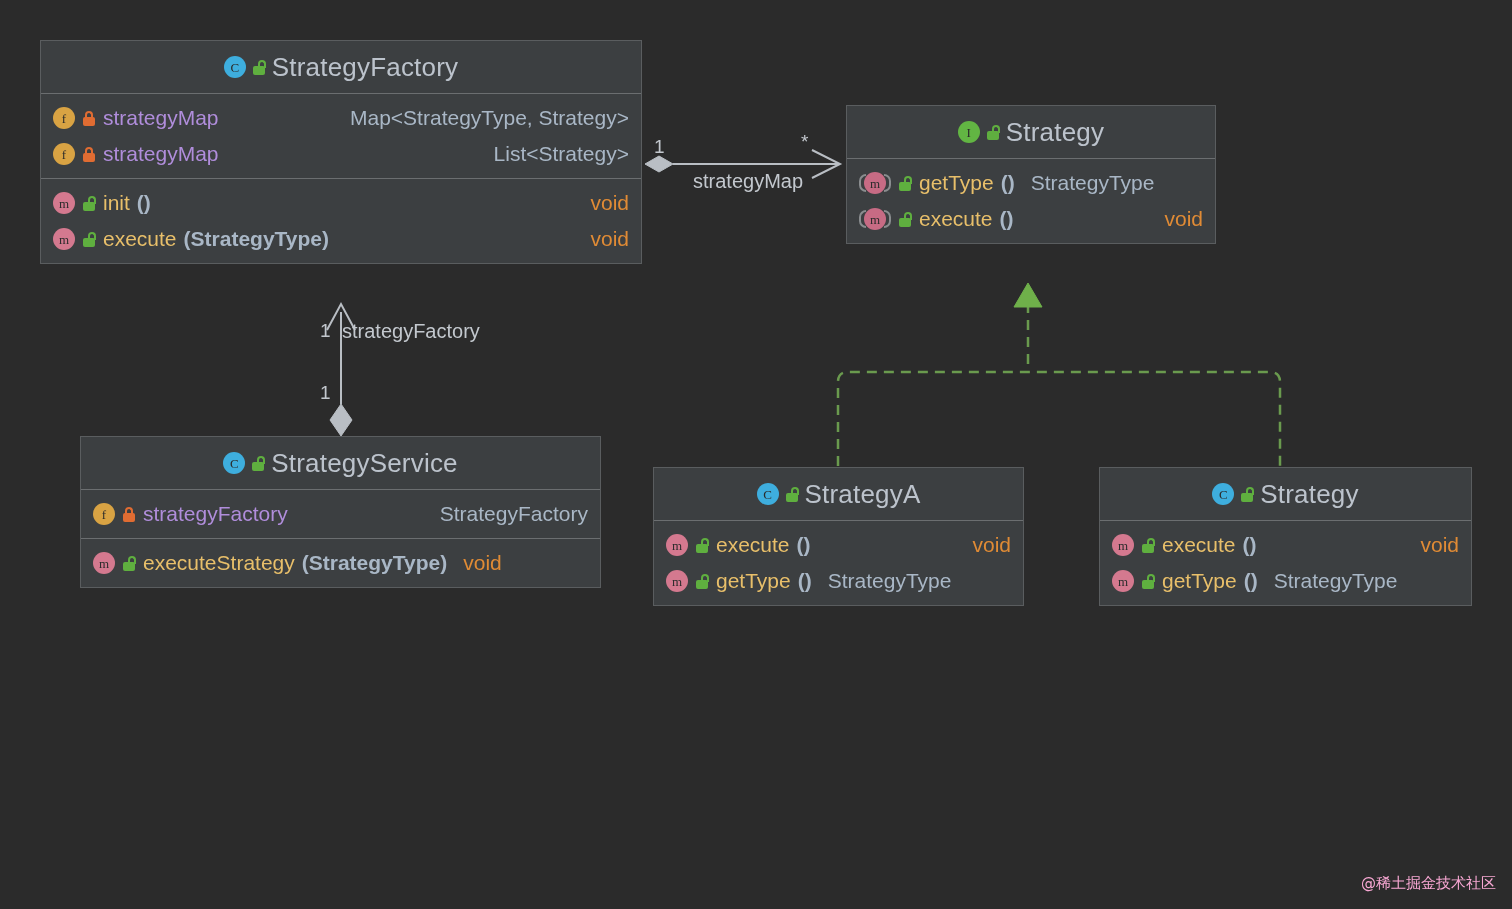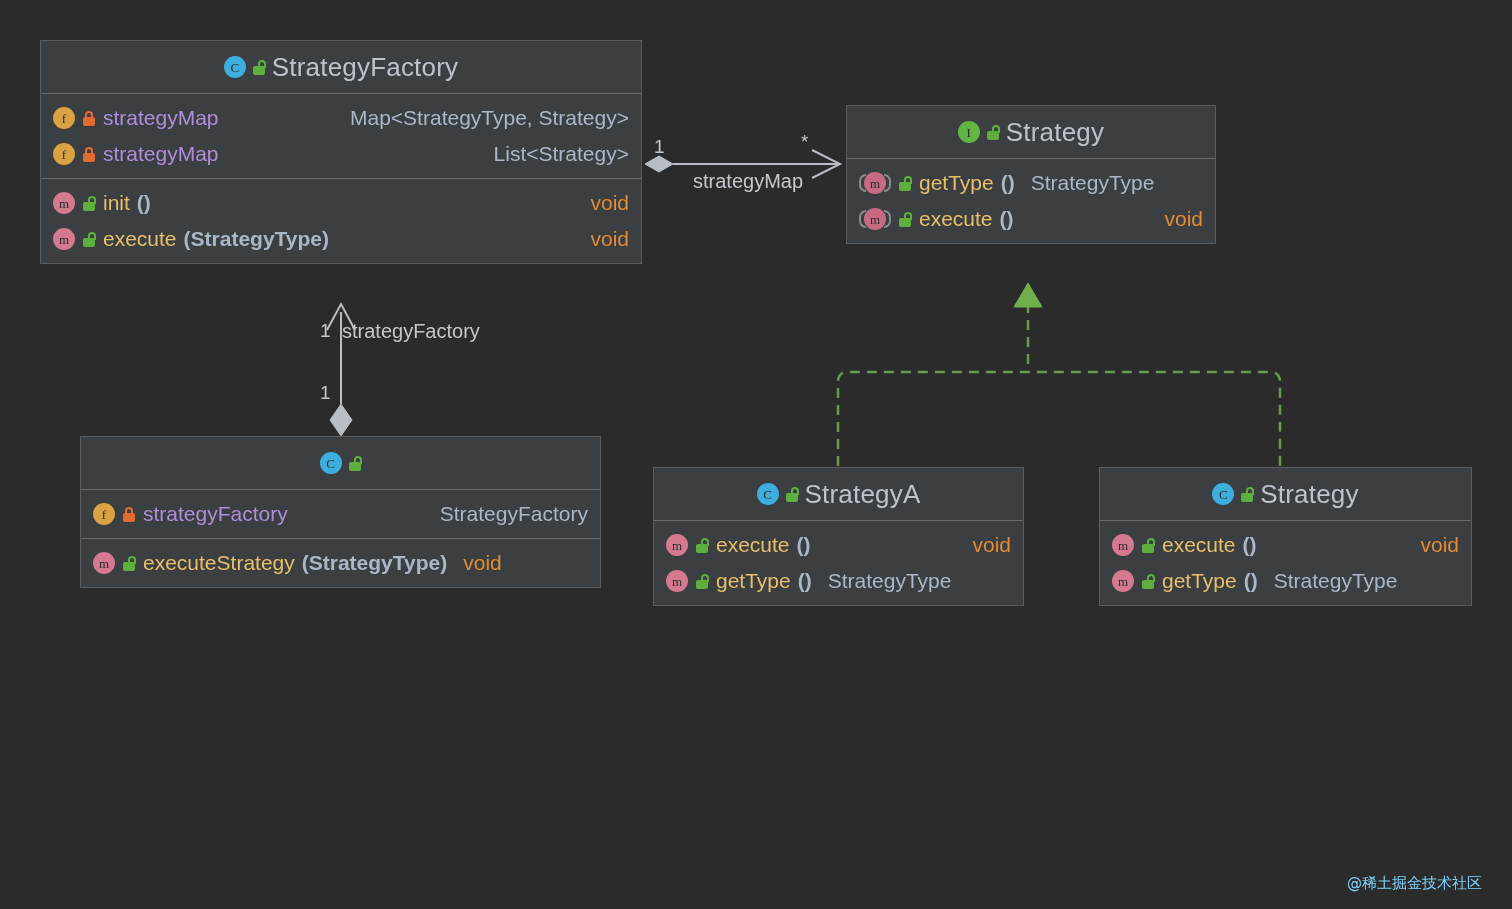--- a/index.html
+++ b/index.html
@@ -158,24 +158,24 @@
     position: absolute;
     font-size: 20px;
     color: #c3c8ce;
     font-family: "Liberation Sans", sans-serif;
     white-space: nowrap;
   }
 
   
   .watermark {
     position: absolute;
-    right: 30px;
+    right: 16px;
     bottom: 16px;
     font-size: 15px;
-    color: #7dd3fc;
+    color: #f9a8d4;
     font-family: "DejaVu Sans", sans-serif;
     white-space: nowrap;
   }
 </style>
 </head>
 <body>
 
 <div id="canvas">
 
   <svg id="wires" viewBox="0 0 1512 909" xmlns="http://www.w3.org/2000/svg">
@@ -314,20 +314,21 @@
 
   <div class="uml-box" style="left:80px; top:436px; width:521px;">
     <div class="uml-header">
       <span class="ico">
         <span class="circle-ico ico-class">C</span>
       </span>
       <span class="ico lock open">
         <span class="shackle"></span>
           <span class="body"></span>
       </span>
+      <span class="uml-title">StrategyService</span>
     </div>
 
     <div class="uml-section">
       <div class="uml-row">
         <span class="ico">
           <span class="circle-ico ico-field">f</span>
         </span>
         <span class="ico lock closed">
           <span class="shackle"></span>
             <span class="body"></span>

